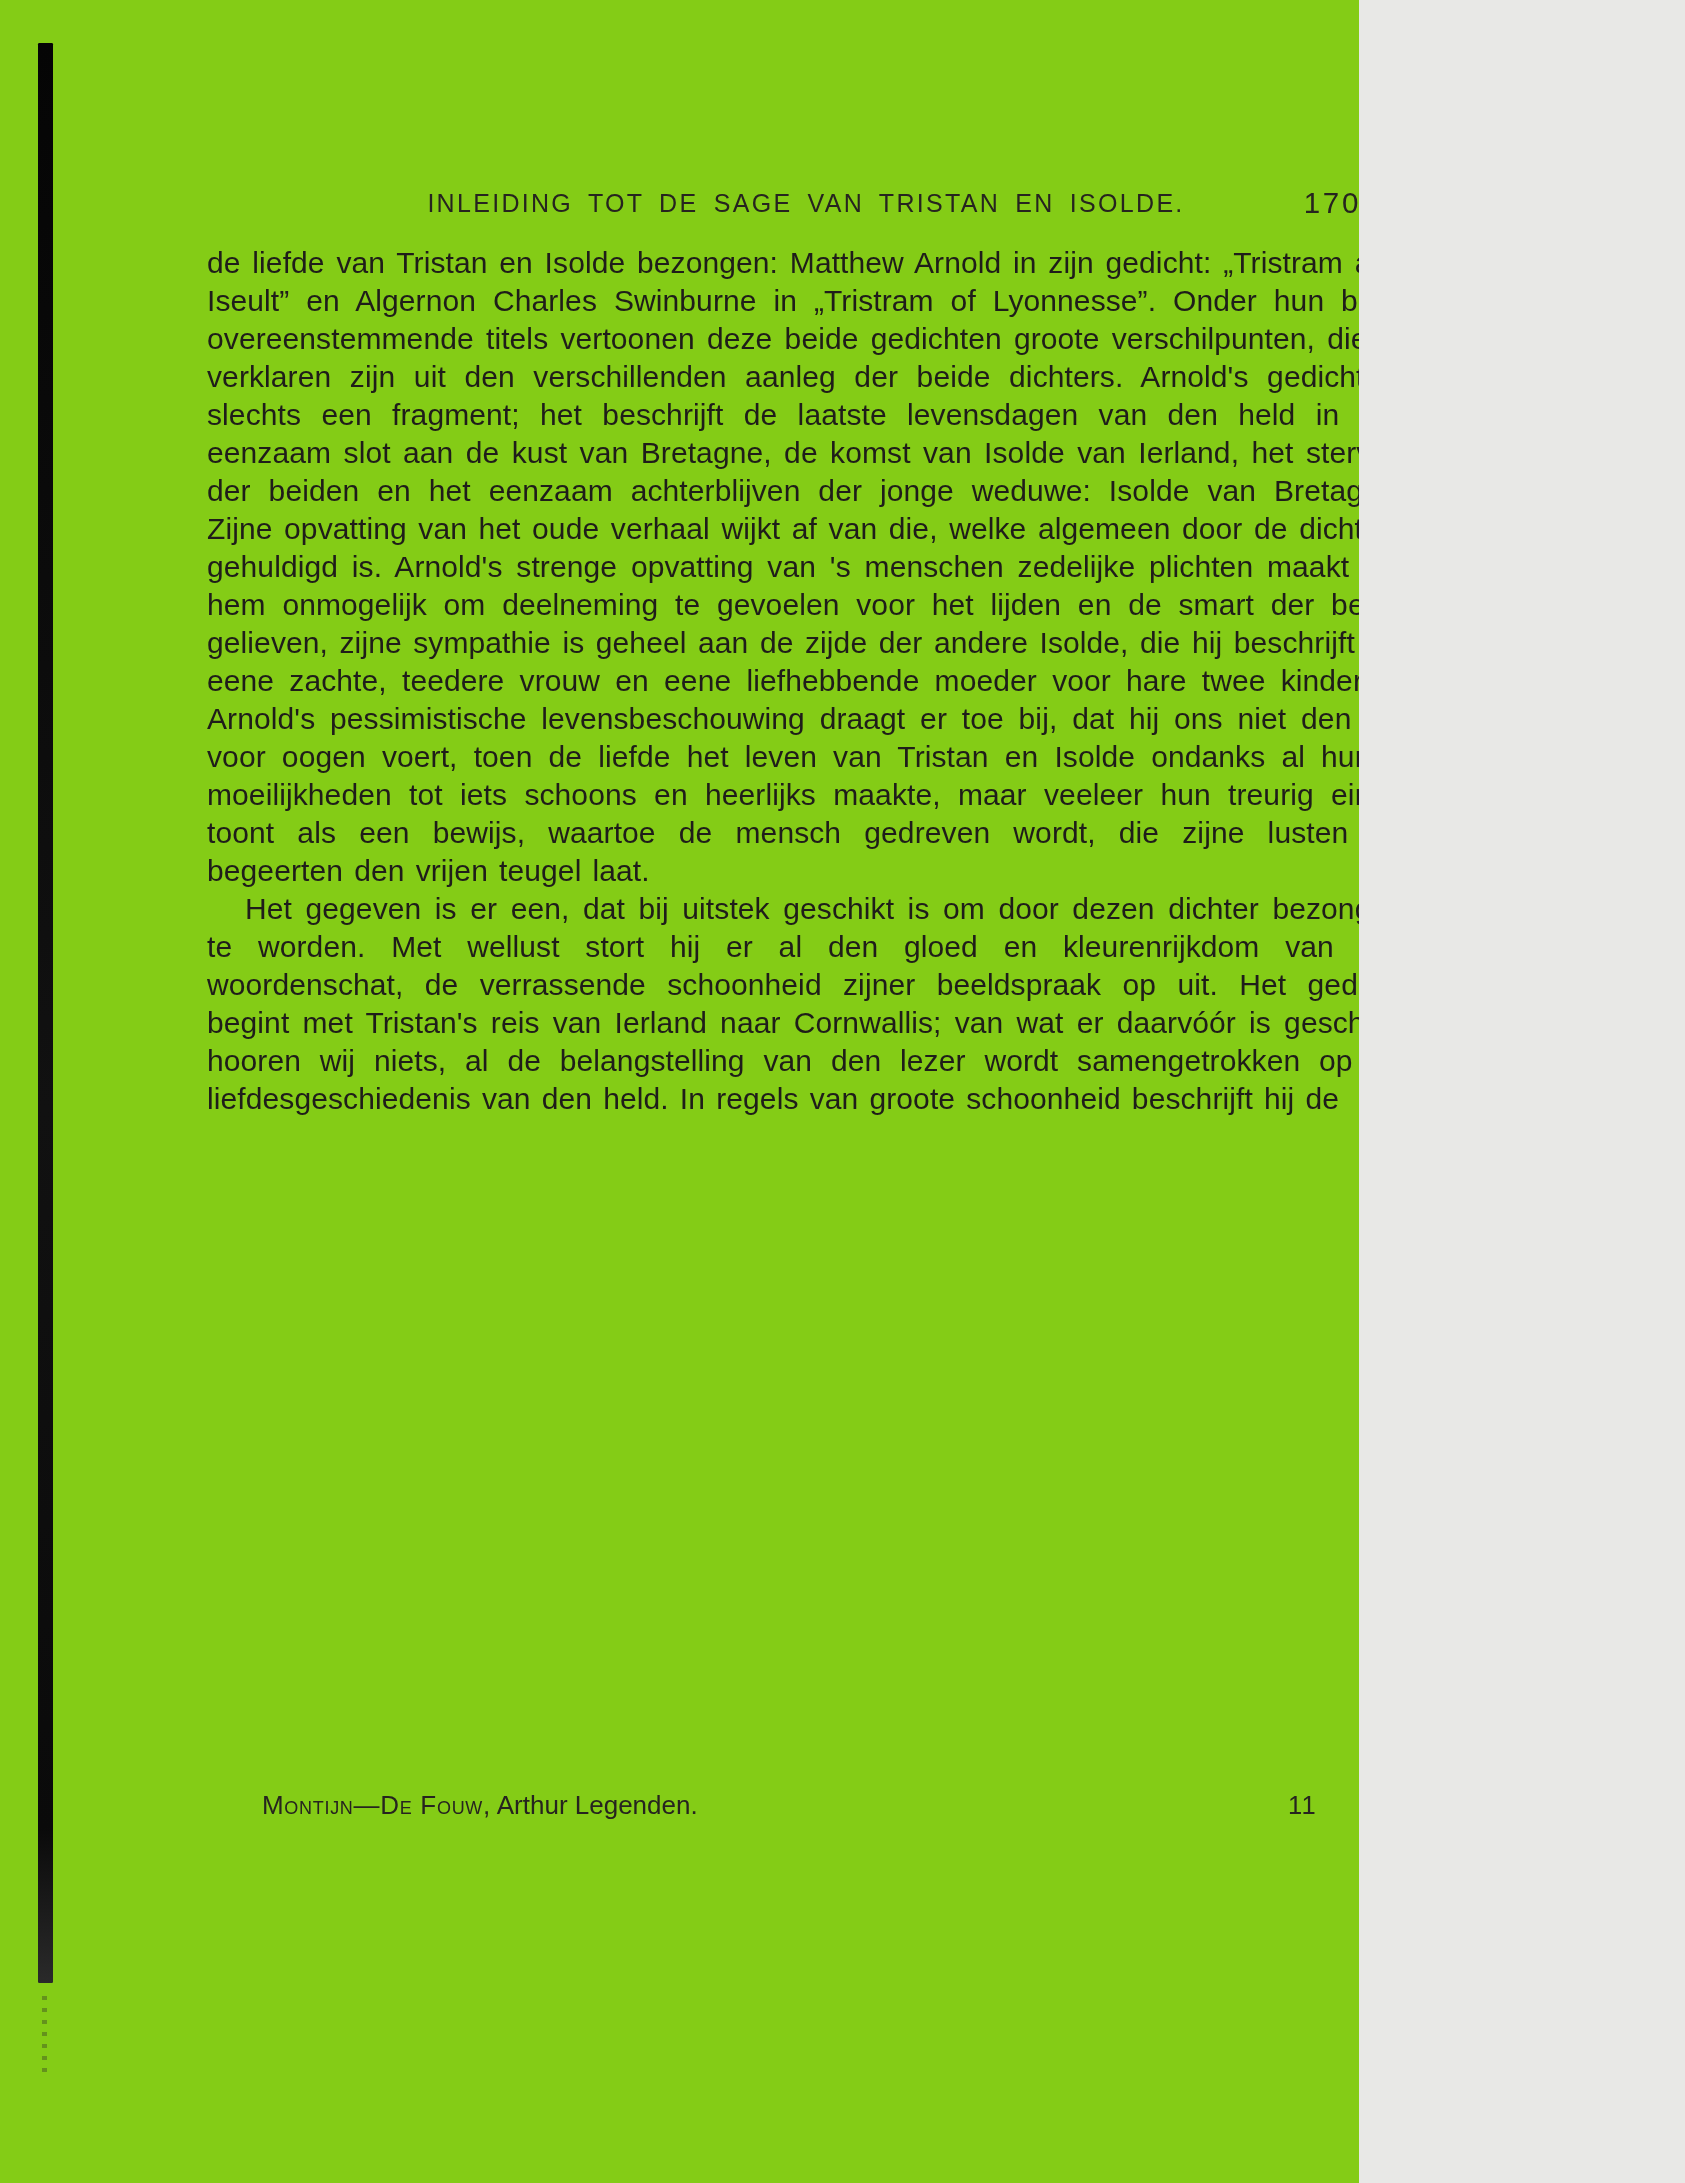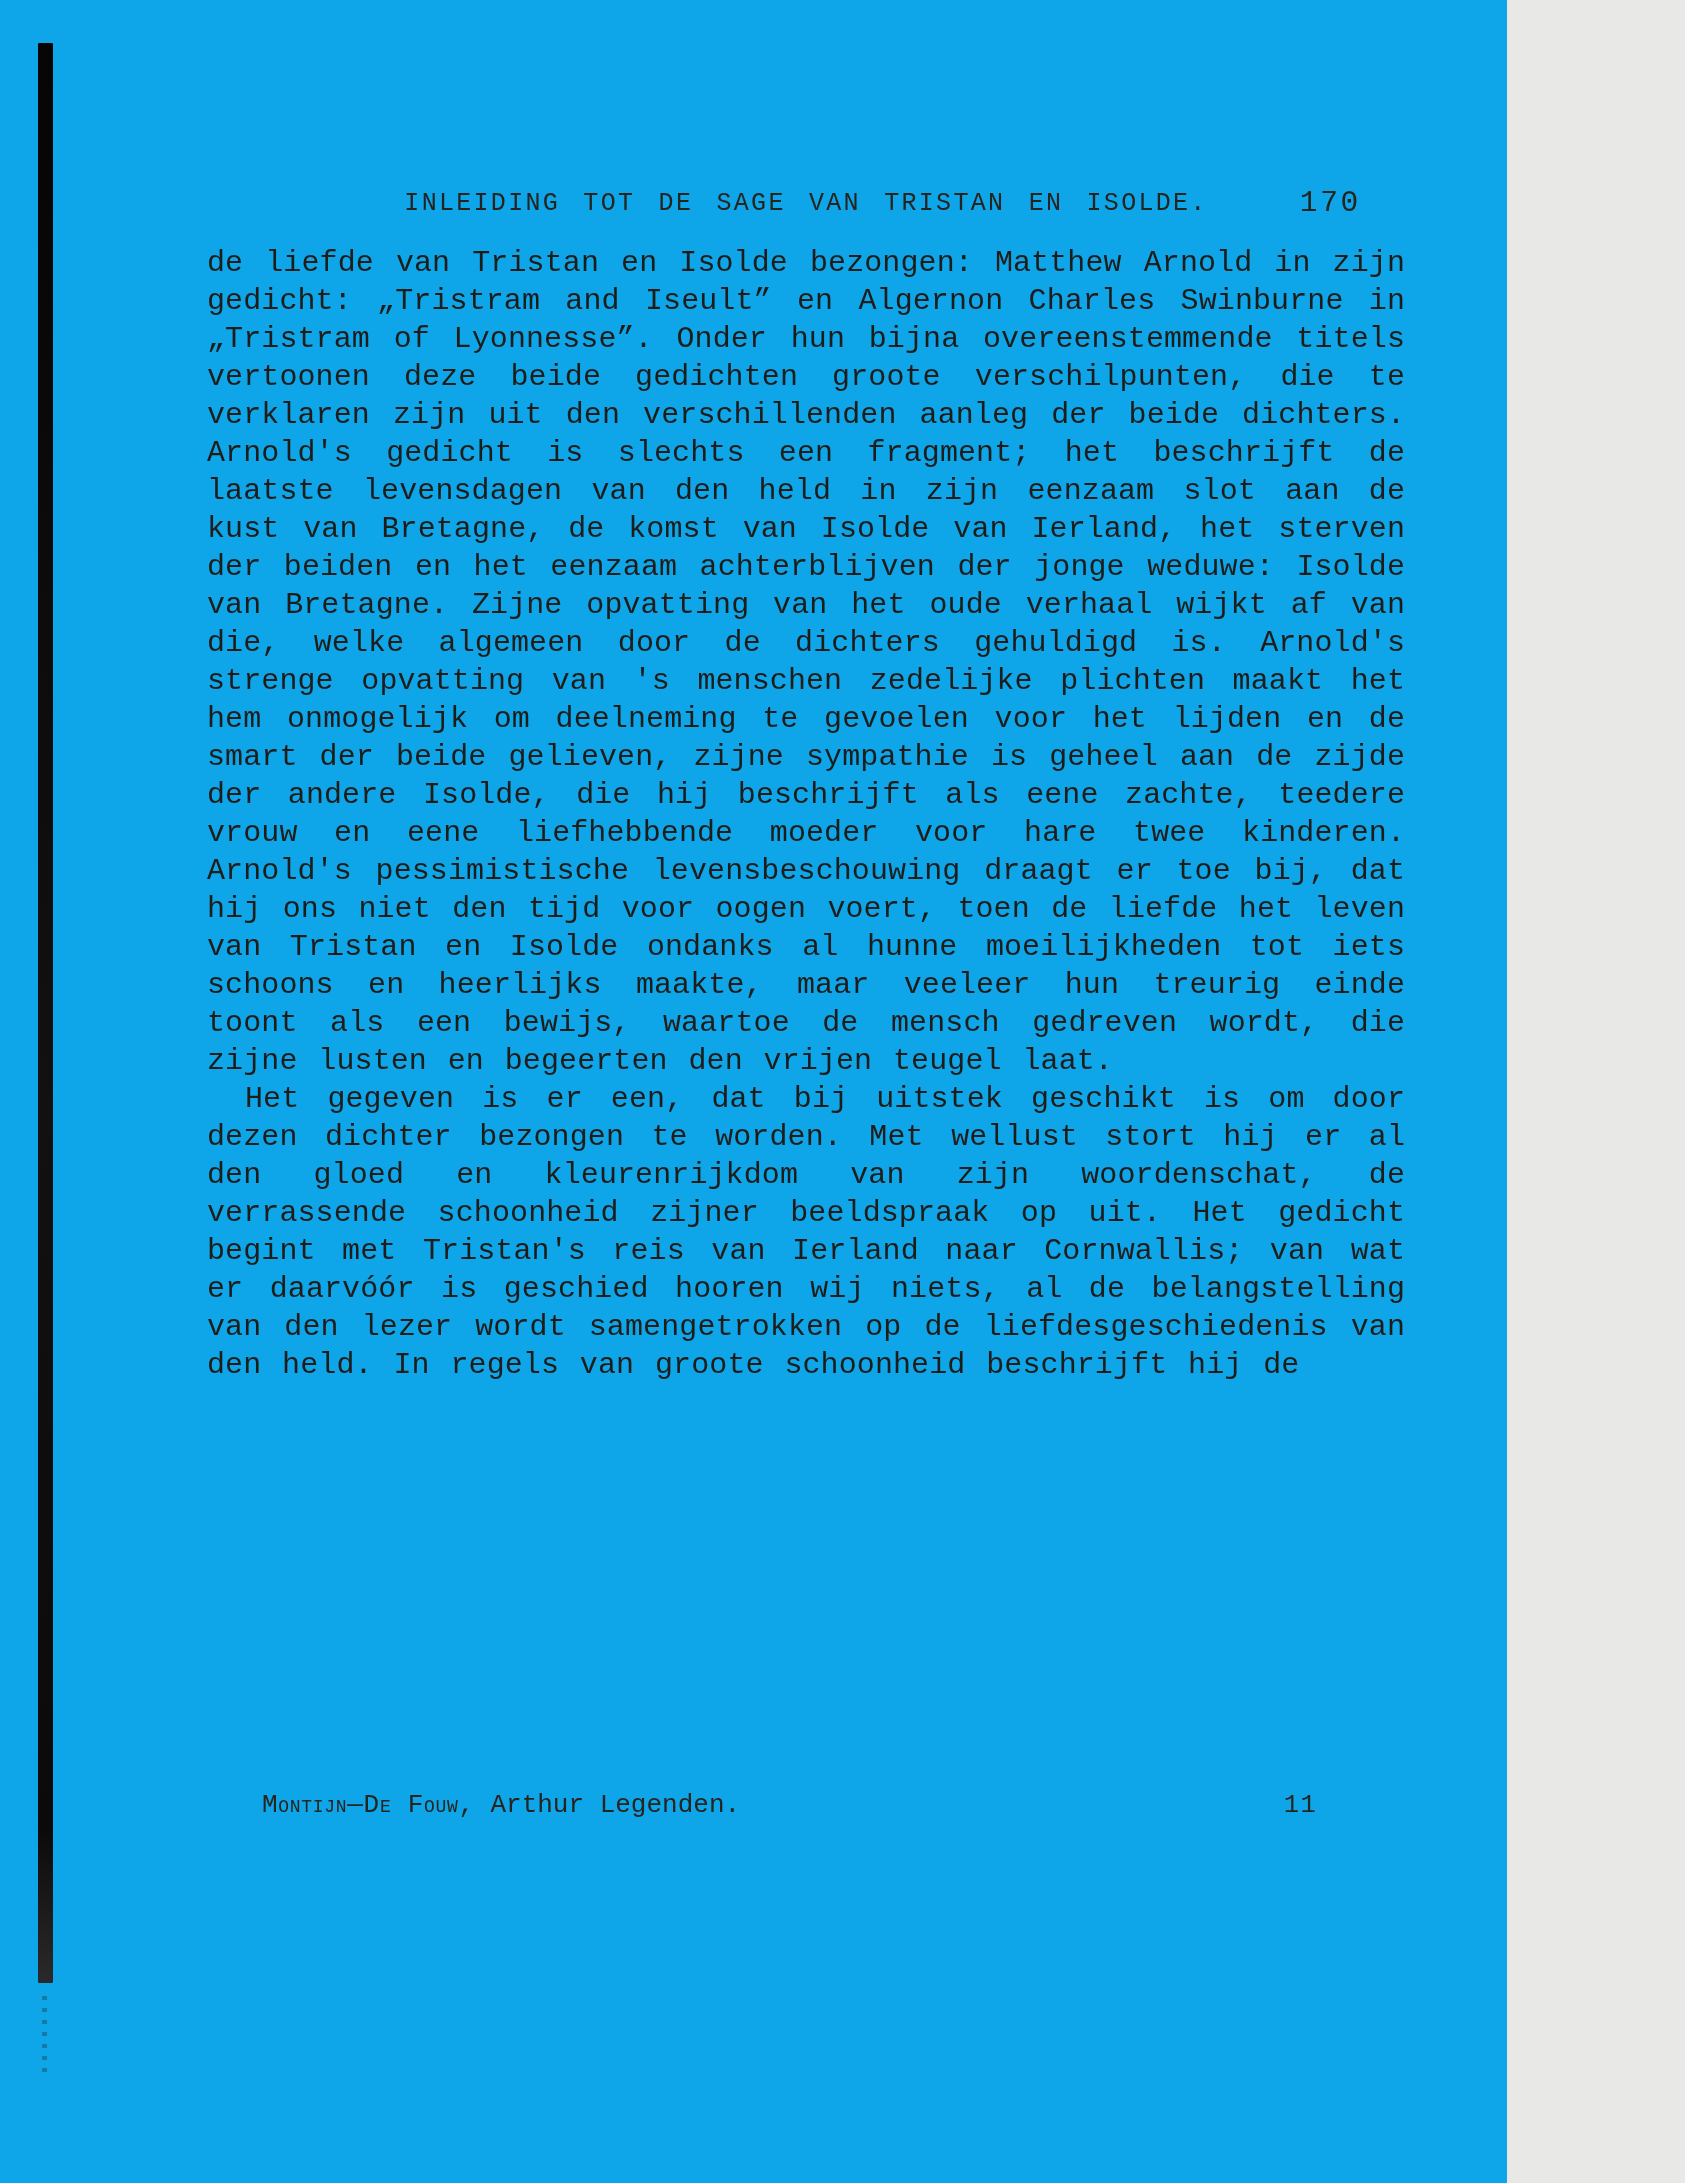--- a/index.html
+++ b/index.html
@@ -2,25 +2,25 @@
 <html style="font-size:10.7px"><head>
 <meta charset="utf-8">
 <style>
   html, body {
     margin: 0;
     padding: 0;
     background: #e8e8e6;
   }
   .page {
     position: relative;
-    width: 1507px;
+    width: 1359px;
     height: 2183px;
-    background: #0ea5e9;
+    background: #84cc16;
     overflow: hidden;
-    font-family: Liberation Mono, monospace;
+    font-family: Liberation Sans, sans-serif;
     color: #211f1c;
   }
   
   .binding-bar {
     position: absolute;
     left: 38px;
     top: 43px;
     width: 14.8px;
     height: 1940px;
     background: linear-gradient(180deg, #050505 0%, #111 55%, #0a0a0a 92%, #2a2a2a 100%);

